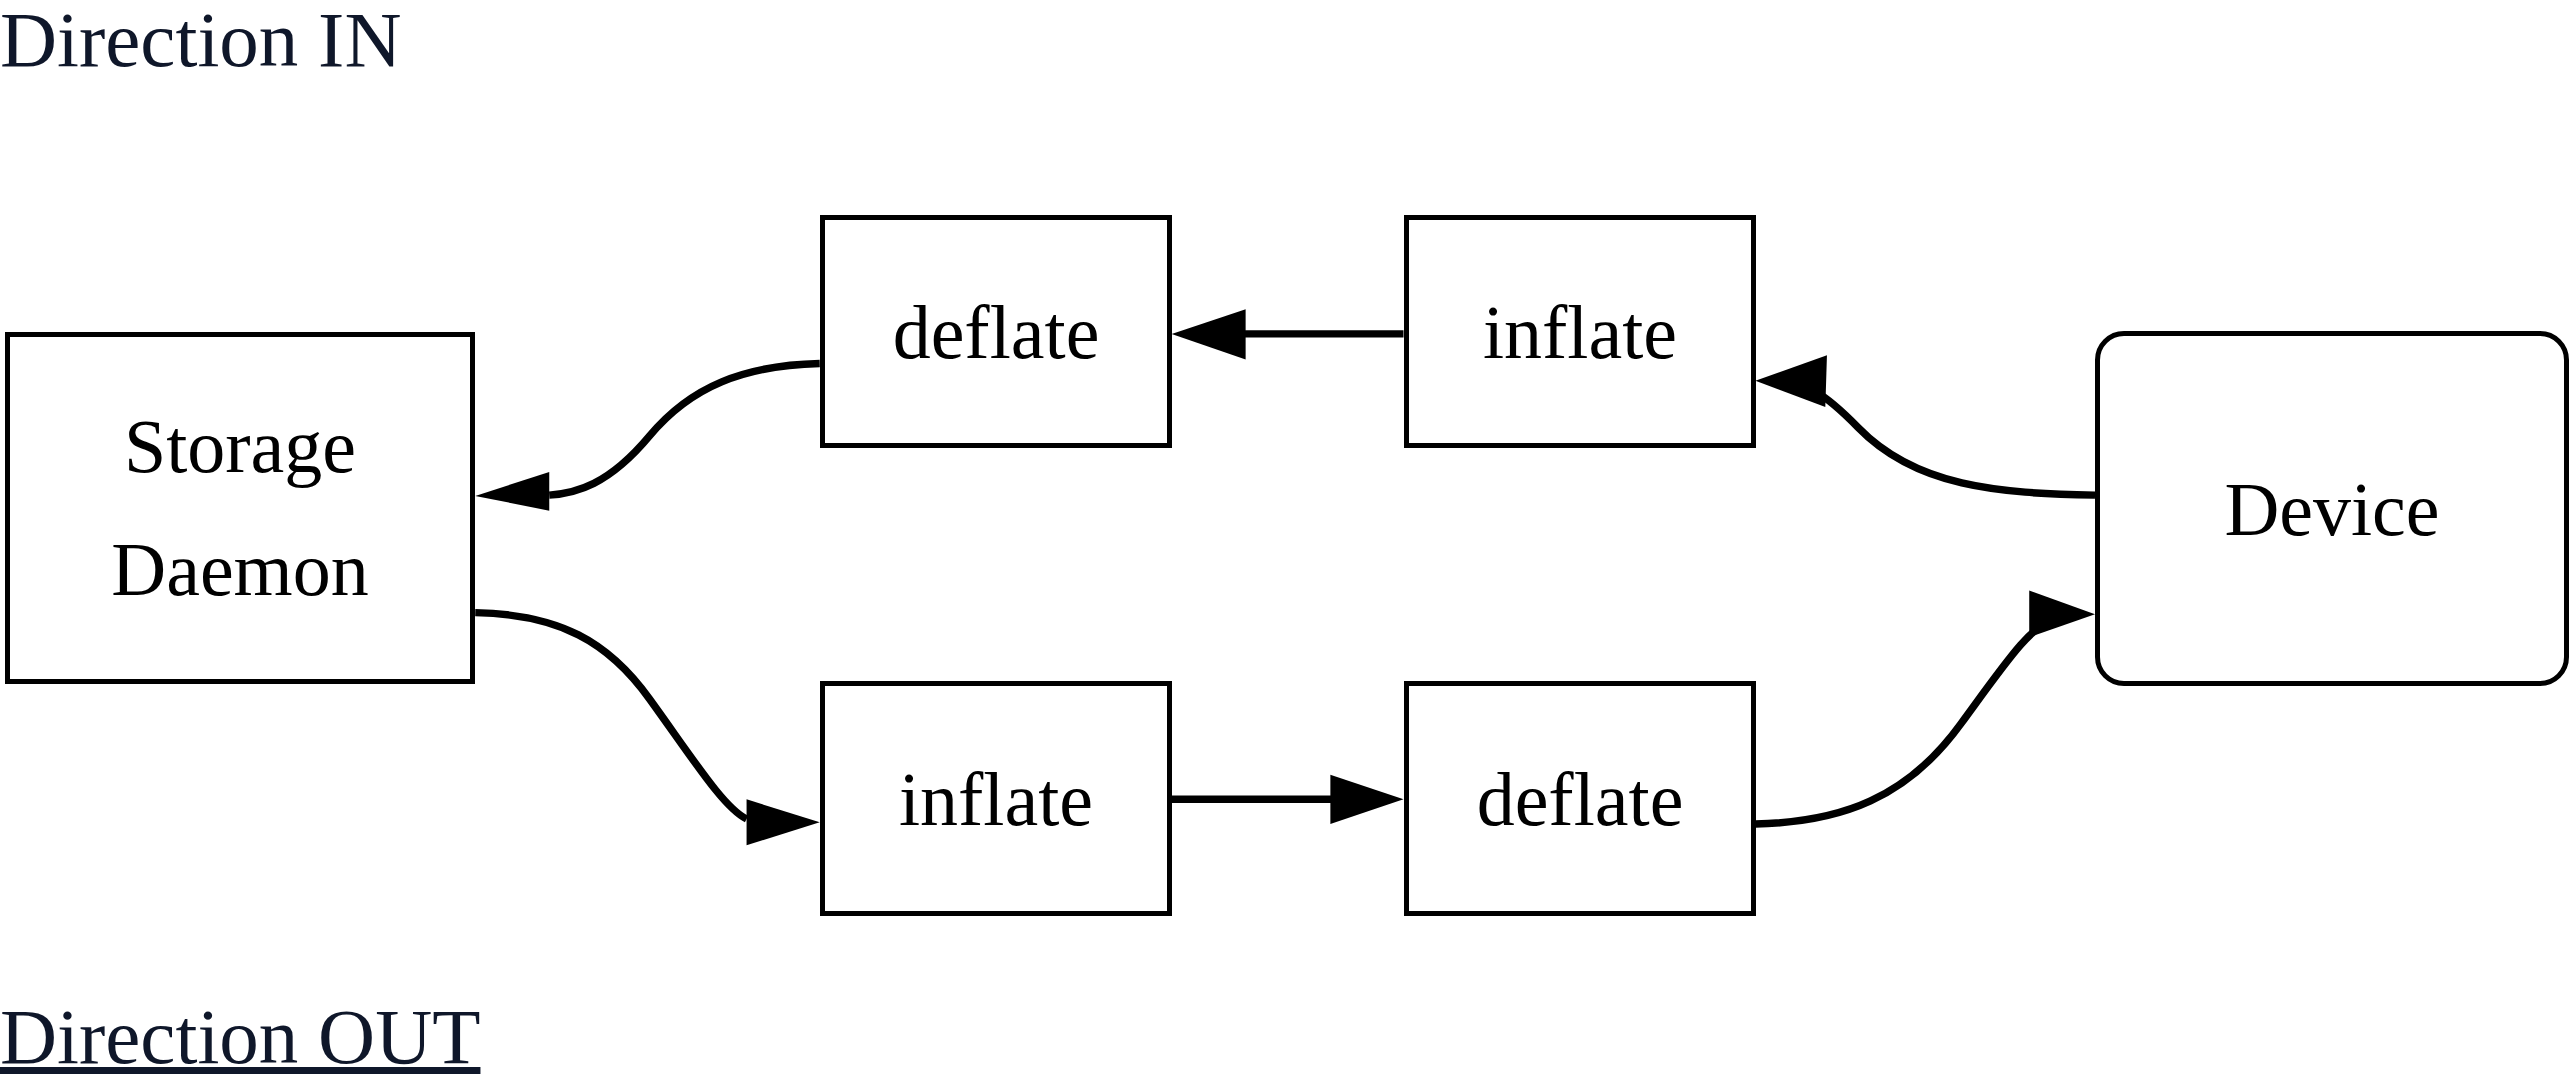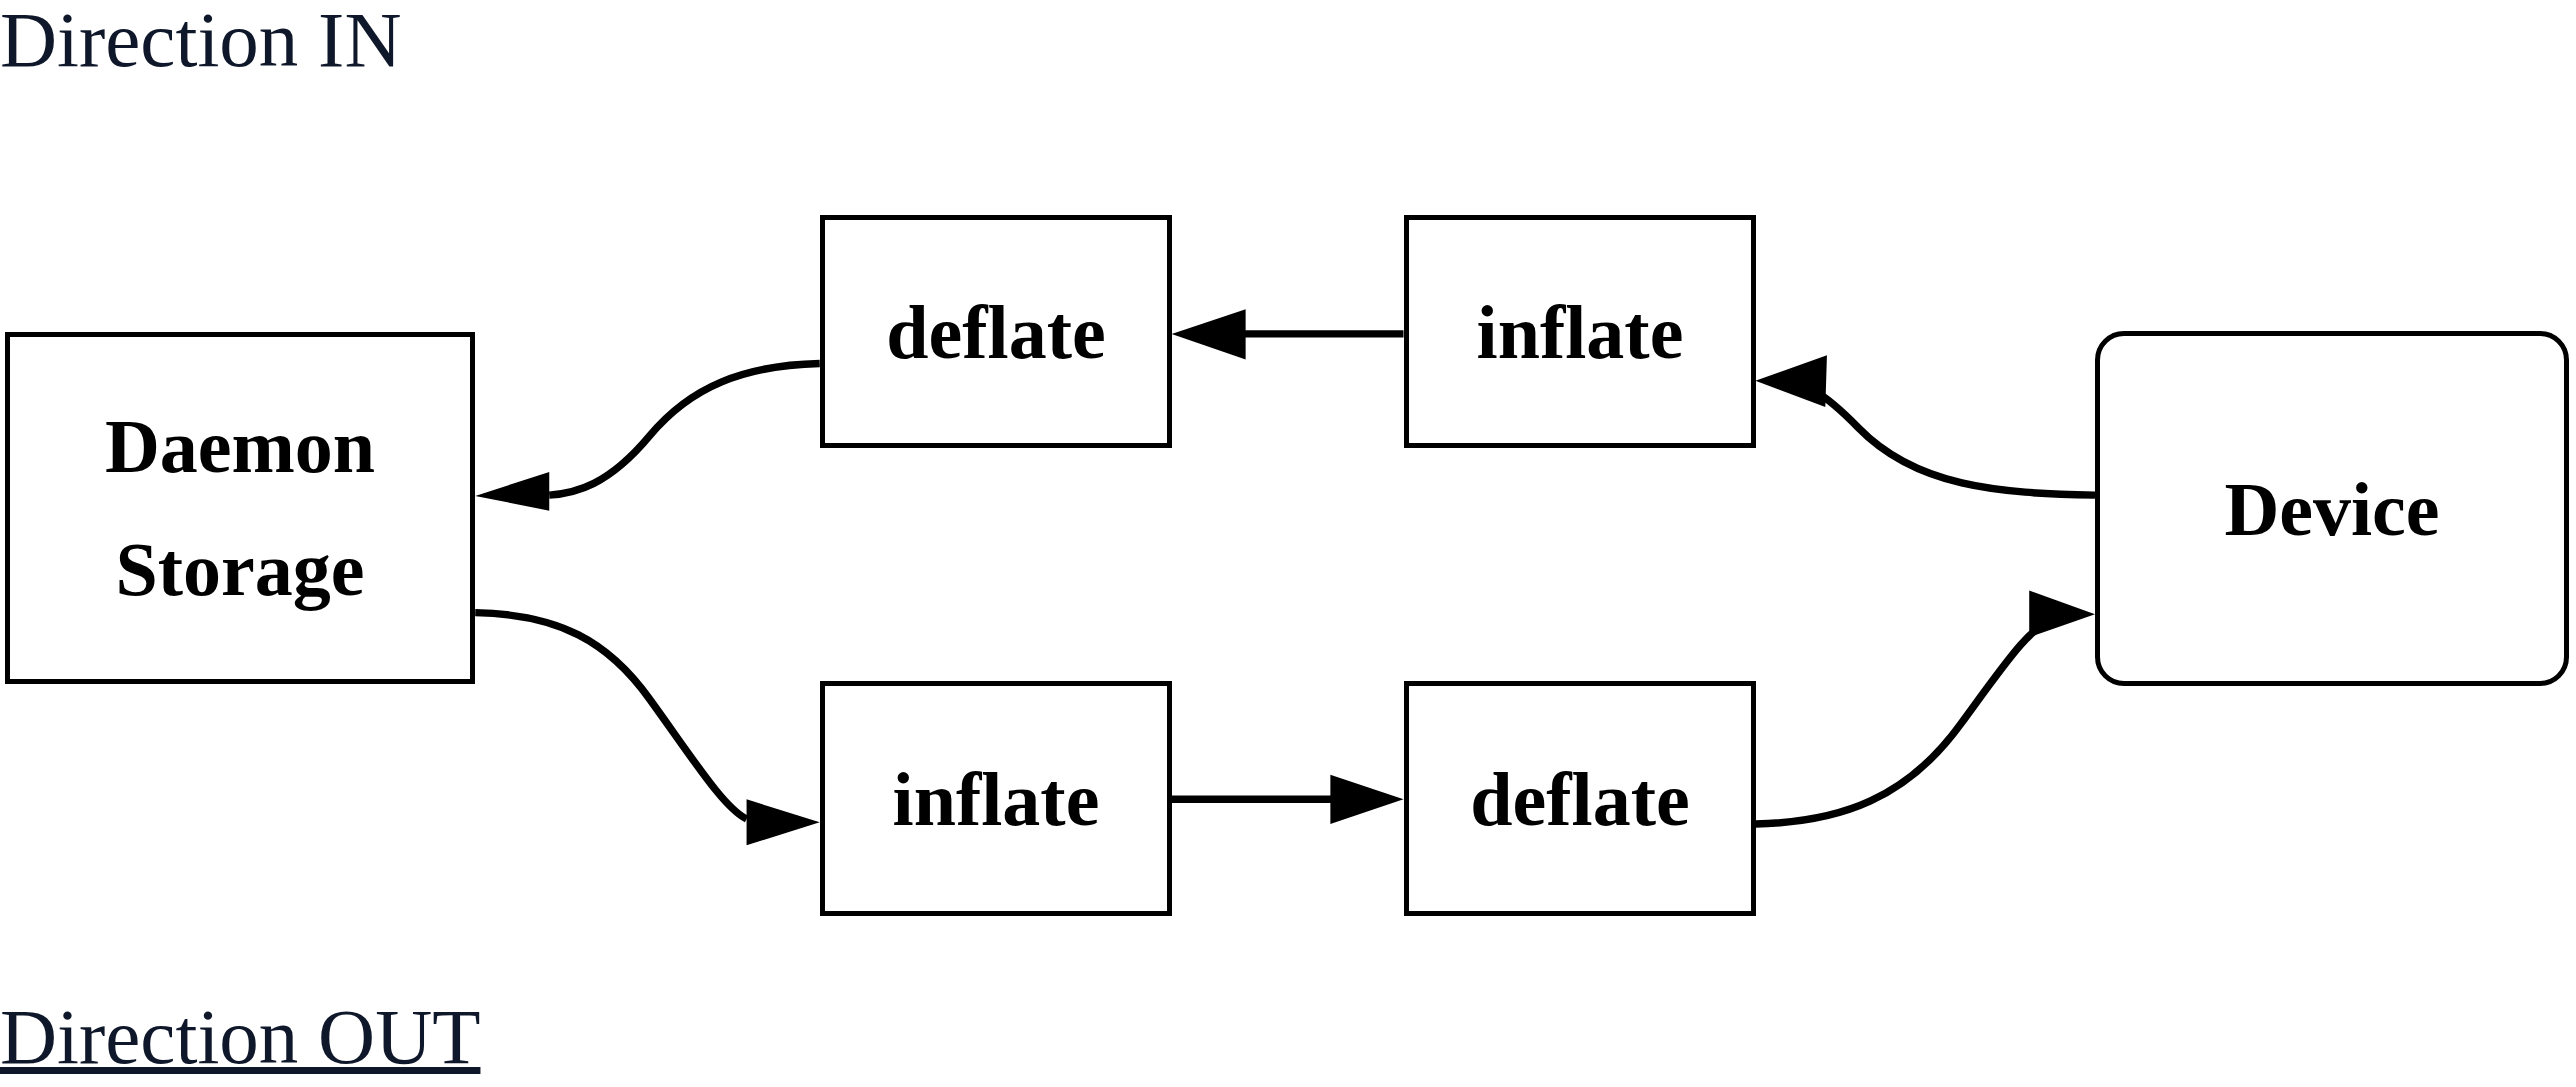--- a/index.html
+++ b/index.html
@@ -25,21 +25,20 @@
   .node-box {
     position: absolute;
     box-sizing: border-box;
     background: #ffffff;
     border: 5px solid #000000;
     display: flex;
     flex-direction: column;
     align-items: center;
     justify-content: center;
     color: #000000;
-    font-weight: bold;
   }
   .node-label {
     font-family: "Liberation Serif", "DejaVu Serif", serif;
     font-size: 76px;
     line-height: 1.0;
     color: #000000;
     white-space: nowrap;
     text-align: center;
   }
   .node-label.two-line {
@@ -102,22 +101,22 @@
       <polygon points="1707,972 1618,942 1618,1002" fill="#000000"></polygon>
     </g>
 
     <g>
       <path d="M 2135 1002 C 2240 1000 2320 970 2385 880 C 2440 805 2470 760 2500 752" fill="none" stroke="#000000" stroke-width="9"></path>
       <polygon points="2548,747 2468,718 2468,775" fill="#000000"></polygon>
     </g>
   </svg>
 
   <div class="node-box" id="box-storage-daemon">
+    <div class="node-label two-line">Storage</div>
     <div class="node-label two-line">Daemon</div>
-    <div class="node-label two-line">Storage</div>
   </div>
 
   <div class="node-box" id="box-deflate-in">
     <div class="node-label">deflate</div>
   </div>
 
   <div class="node-box" id="box-inflate-in">
     <div class="node-label">inflate</div>
   </div>
 

